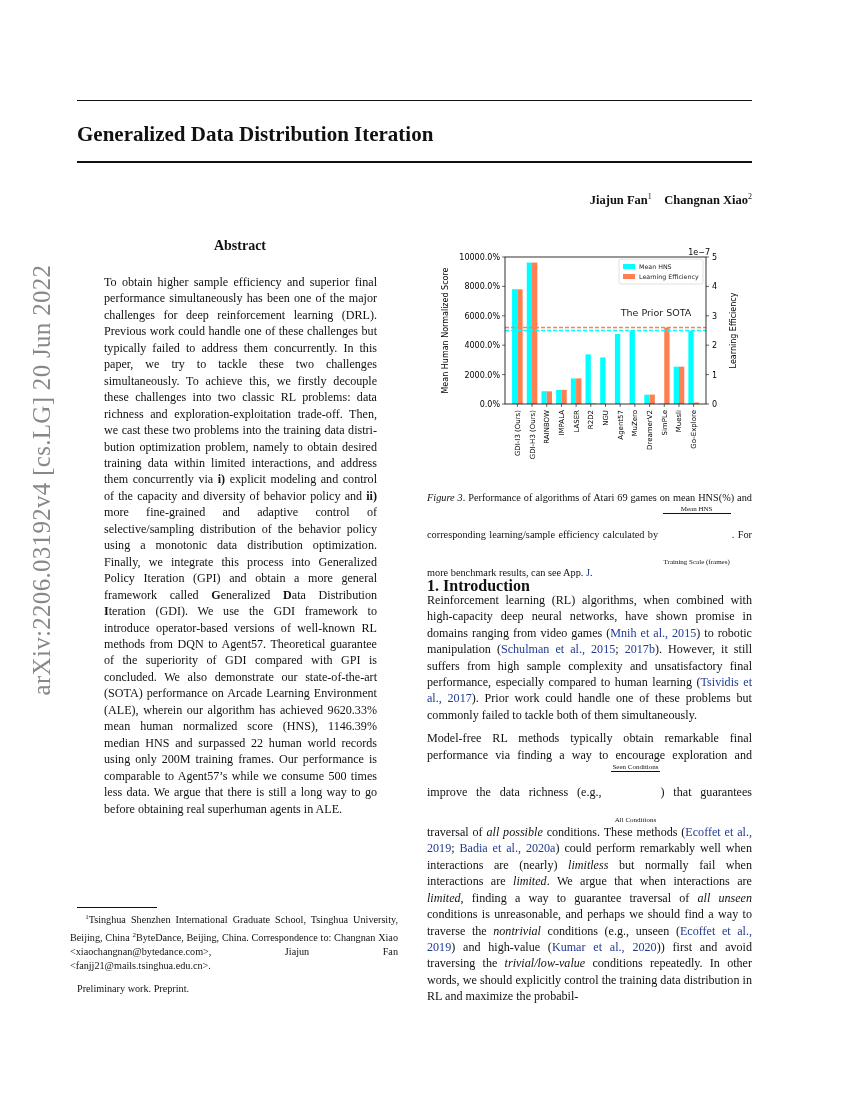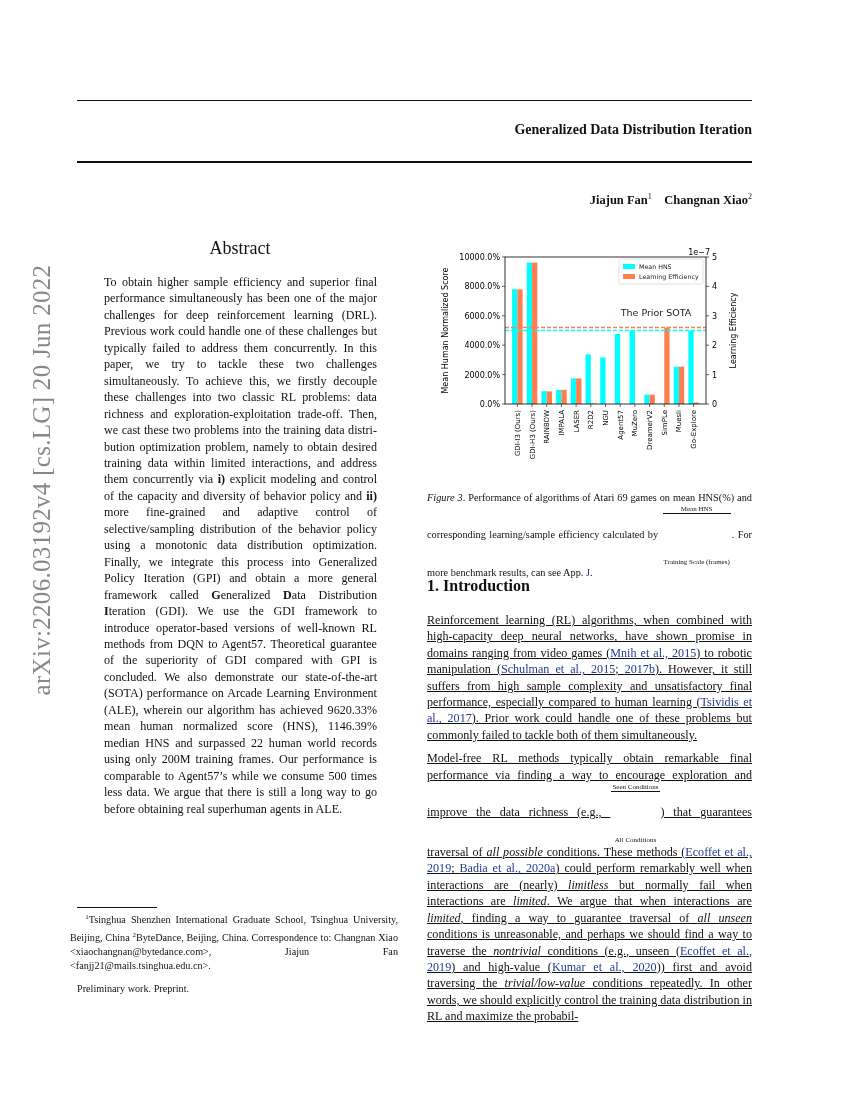--- a/index.html
+++ b/index.html
@@ -1,44 +1,44 @@
 <!DOCTYPE html>
 <html><head>
 <meta charset="utf-8">
 <style>
   html, body { margin: 0; padding: 0; background: #ffffff; }
   body { width: 850px; height: 1100px; position: relative; overflow: hidden;
          font-family: "Liberation Serif", "DejaVu Serif", serif; color: #111; }
   .rule-thin { position: absolute; left: 77px; width: 675px; height: 1px; background: #111; }
   .rule-thick { position: absolute; left: 77px; width: 675px; height: 2px; background: #111; }
-  .title { position: absolute; left: 77px; width: 675px; top: 122px; text-align: right;
-           font-size: 14px; font-weight: bold; }
+  .title { position: absolute; left: 77px; width: 675px; top: 122px; text-align: left;
+           font-size: 21px; font-weight: bold; }
   .authors { position: absolute; left: 77px; width: 675px; top: 192px; text-align: right;
              font-size: 12.5px; font-weight: bold; }
   .authors sup { font-weight: normal; font-size: 8px; }
   .arxiv { position: absolute; left: 42px; top: 480px; transform: translate(-50%, -50%) rotate(-90deg);
            white-space: nowrap; font-size: 25px; color: #888; letter-spacing: 0.3px; }
   .abstract-heading { position: absolute; left: 104px; width: 272px; top: 238px; text-align: center;
-                      font-size: 18px; font-weight: normal; }
+                      font-size: 14px; font-weight: bold; }
   .abstract-body { position: absolute; left: 104px; width: 273px; top: 274px; font-size: 12.1px;
                    line-height: 16.45px; text-align: justify; hyphens: manual; }
   .footnote-rule { position: absolute; left: 77px; top: 907px; width: 80px; height: 1px; background: #111; }
   .footnote { position: absolute; left: 70px; width: 328px; top: 910px; font-size: 10.2px; line-height: 14.2px;
               text-align: justify; }
   .footnote sup { font-size: 7px; }
   .prelim { position: absolute; left: 77px; top: 983px; font-size: 10.2px; text-align: right; }
   .caption { position: absolute; left: 427px; width: 325px; top: 491px; font-size: 10.3px; line-height: 14.4px;
              text-align: justify; }
   .frac { display: inline-block; vertical-align: middle; text-align: center; font-size: 7px; line-height: 8px; margin: 0 1px; }
   .frac .num { display: block; border-bottom: 0.8px solid #111; padding: 0 1px; }
   .frac .den { display: block; padding: 0 1px; margin-top: 44px; }
   .link { color: #1f3a93; }
   .intro-heading { position: absolute; left: 427px; top: 577px; font-size: 16px; font-weight: bold; }
-  .intro-body { position: absolute; left: 427px; width: 325px; top: 612px; font-size: 12.1px; line-height: 16.4px;
-                text-align: justify; text-decoration: underline; }
+  .intro-body { position: absolute; left: 427px; width: 325px; top: 592px; font-size: 12.1px; line-height: 16.4px;
+                text-align: justify; }
   .intro-body p { margin: 0 0 7px 0; }
   .chart { position: absolute; left: 430px; top: 245px; width: 320px; height: 225px; }
   .chart text { font-family: "DejaVu Sans", sans-serif; }
 </style>
 </head>
 <body>
 
 <div class="arxiv">arXiv:2206.03192v4  [cs.LG]  20 Jun 2022</div>
 
 <div class="rule-thin" style="top:100px"></div>

